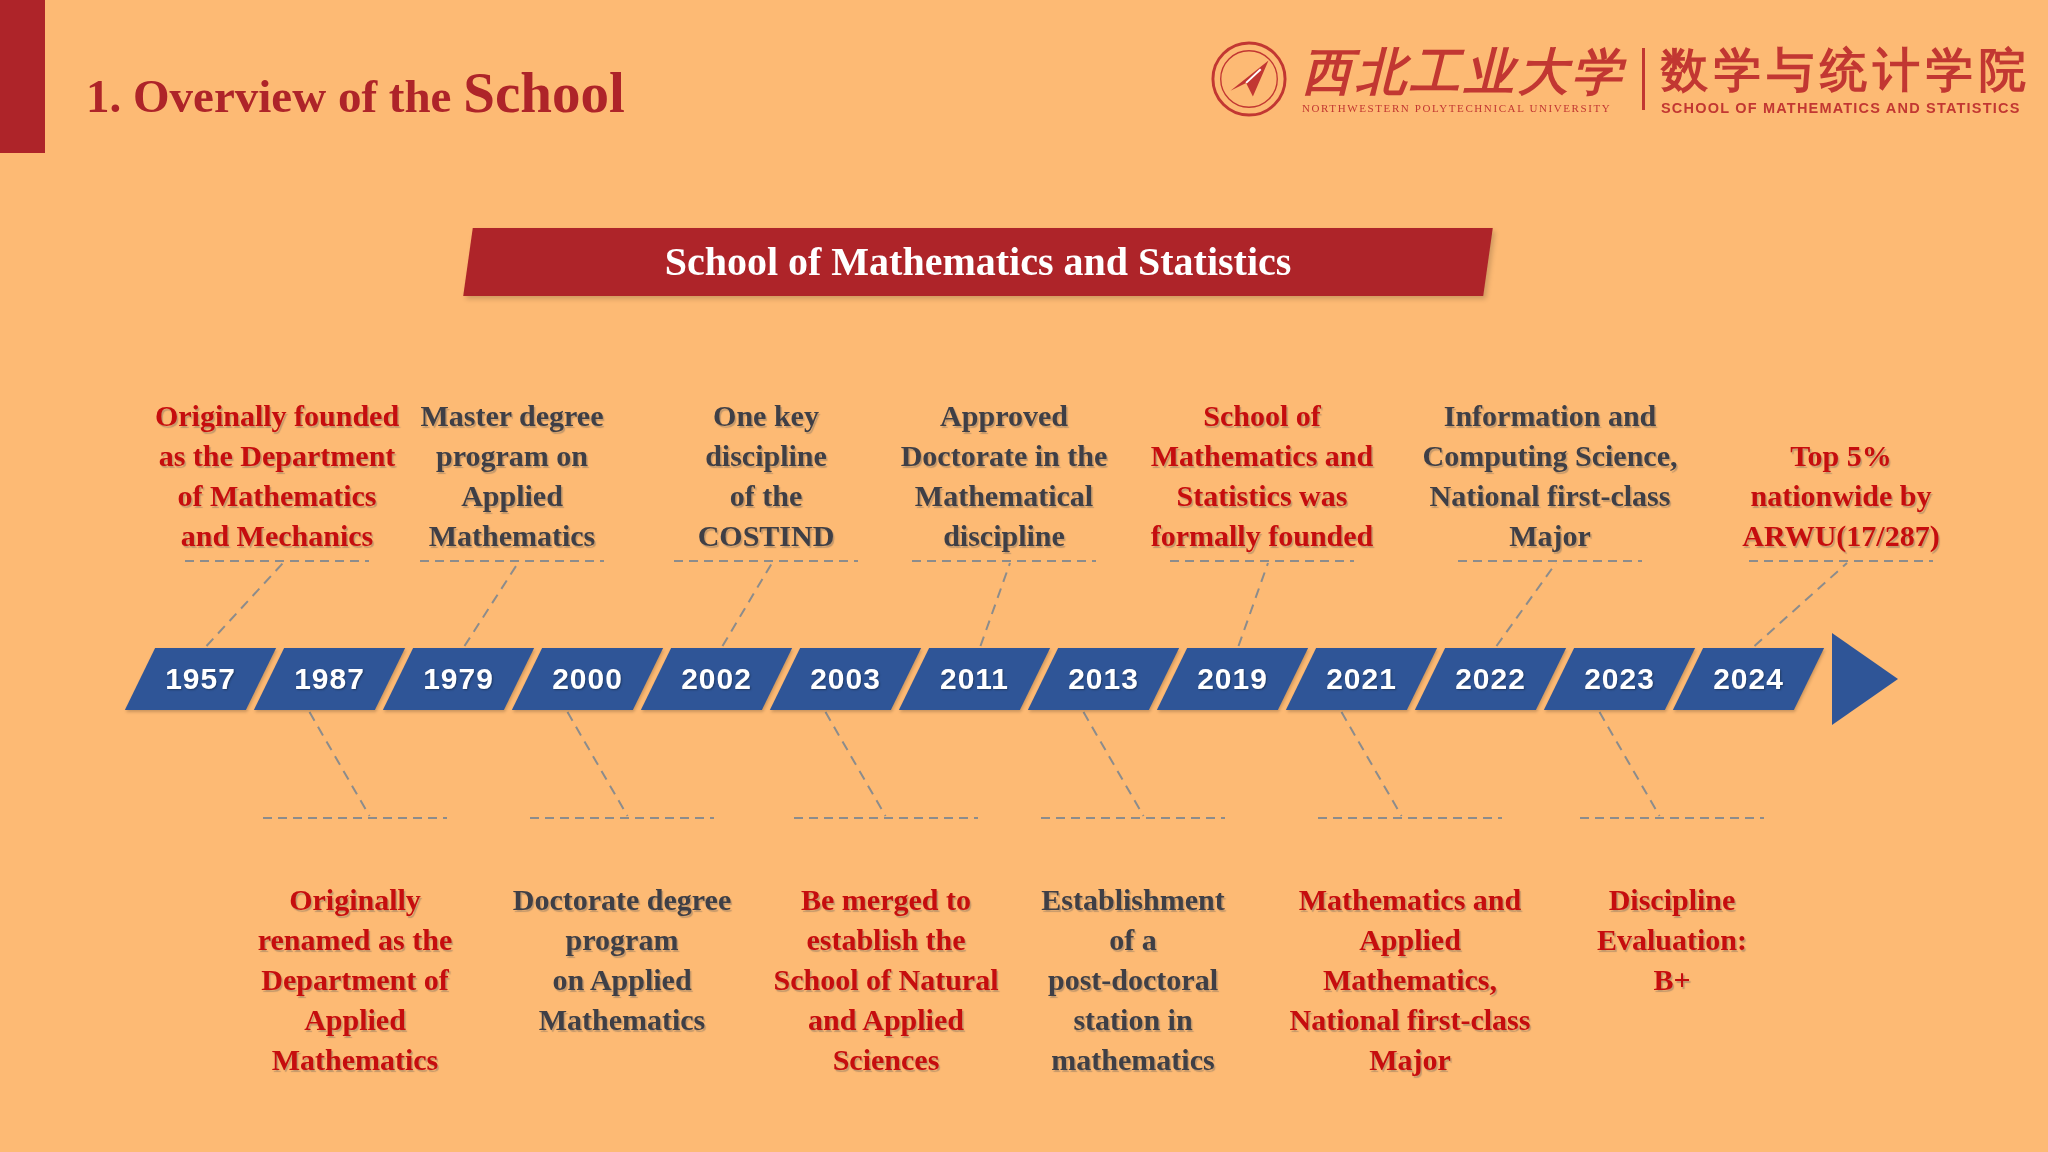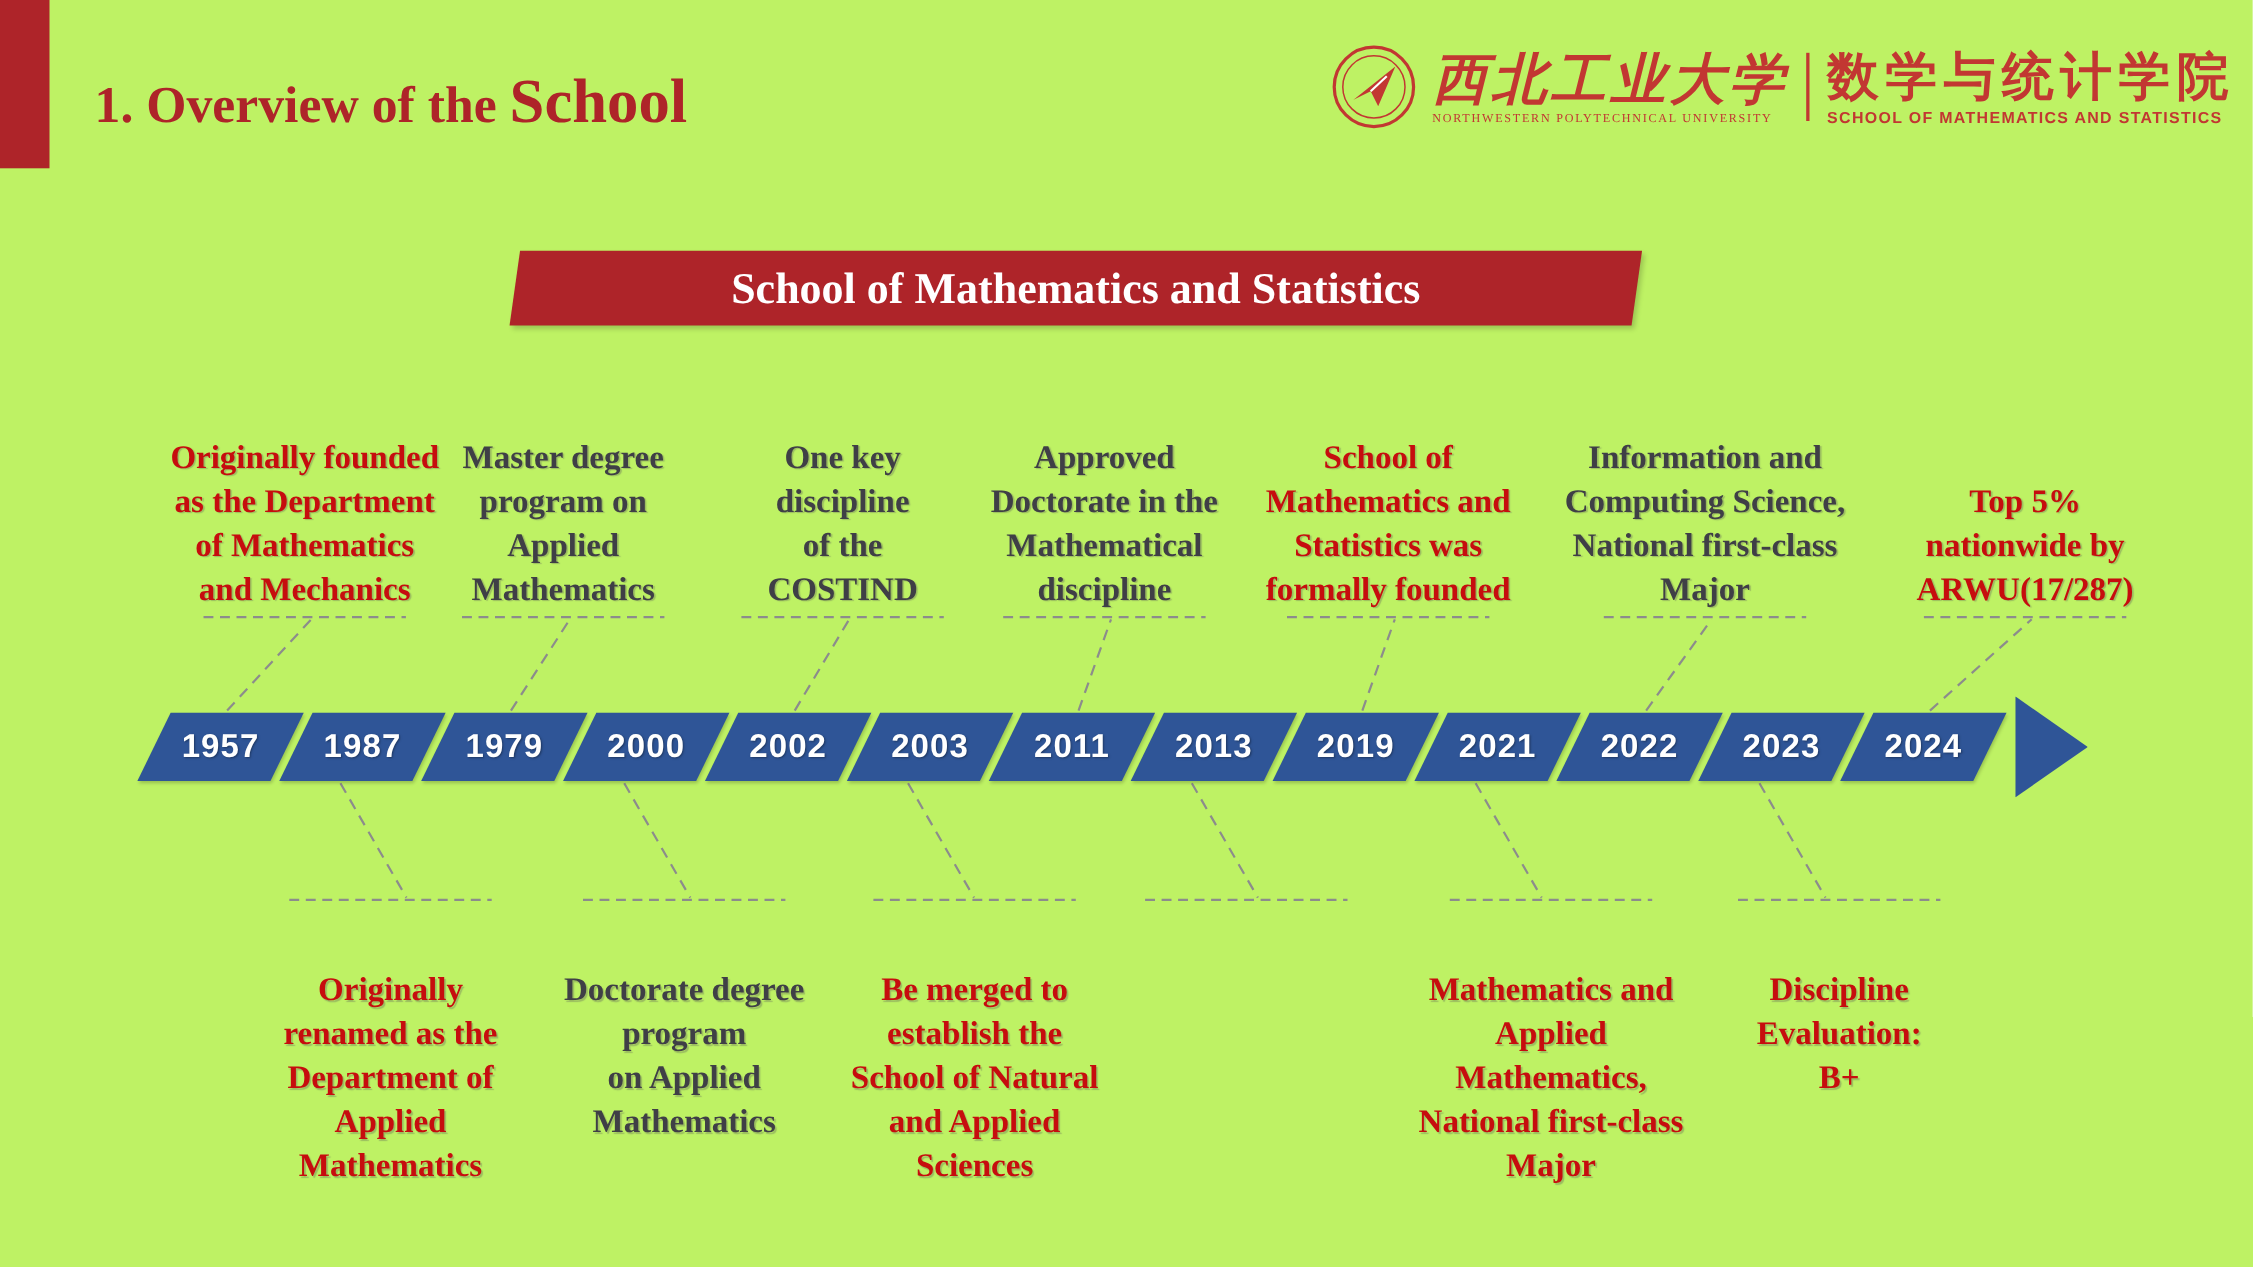--- a/index.html
+++ b/index.html
@@ -1,18 +1,18 @@
 <!DOCTYPE html>
 <html style="--accent: #AE2429; --logo-red: #C23732; --milestone-red: #C60D0E; --dark-text: #3F3F46; --blue: #2F5597; --dash: #8C8C8C;"><head>
 <meta charset="utf-8">
 <style>
   html,body{margin:0;padding:0;background:#ffffff;}
   body{width:2048px;height:1152px;overflow:hidden;position:relative;
        font-family:"Liberation Serif", serif;}
-  .slide{position:absolute;left:0;top:0;width:2048px;height:1152px;background:#bef264;}
+  .slide{position:absolute;left:0;top:0;width:2048px;height:1152px;background:#fdba74;}
 
   
   .corner-bar{position:absolute;left:0;top:0;width:45px;height:153px;background:var(--accent,#AE2429);}
 
   
   .title{position:absolute;left:86px;top:62px;color:var(--accent,#AE2429);
          font-weight:bold;font-size:47px;line-height:1.1;white-space:nowrap;}
   .title .emph{font-size:57px;}
 
   
@@ -195,20 +195,25 @@
 Mathematics</div>
     <div class="milestone bot dark" style="left: 452px;">Doctorate degree
 program
 on Applied
 Mathematics</div>
     <div class="milestone bot red" style="left: 716px;">Be merged to
 establish the
 School of Natural
 and Applied
 Sciences</div>
+    <div class="milestone bot dark" style="left: 963px;">Establishment
+of a
+post-doctoral
+station in
+mathematics</div>
     <div class="milestone bot red" style="left: 1240px;">Mathematics and
 Applied
 Mathematics,
 National first-class
 Major</div>
     <div class="milestone bot red" style="left: 1502px;">Discipline
 Evaluation:
 B+</div>
   </div>
 

